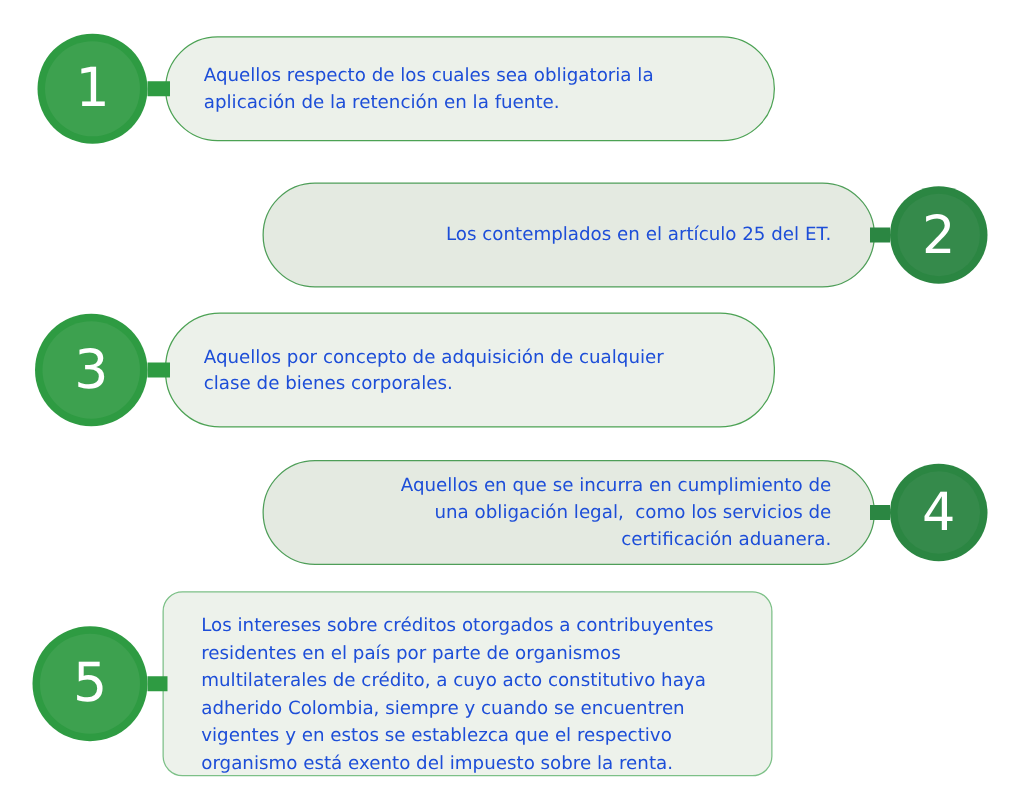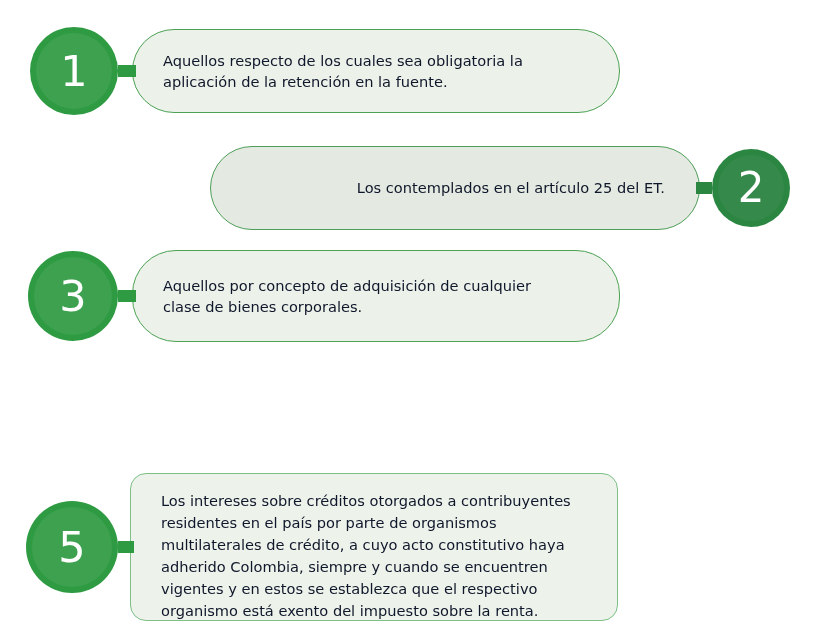--- a/index.html
+++ b/index.html
@@ -76,21 +76,21 @@
   .card {
     flex: 1 1 auto;
     box-sizing: border-box;
     position: relative;
     display: flex;
     align-items: center;
     z-index: 1;
   }
   .card .txt {
     width: 100%;
-    color: #0f172a;
+    color: #1d4ed8;
     font-size: 14.6px;
     line-height: 1.47;
     font-family: "DejaVu Sans", sans-serif;
     white-space: pre-wrap;
   }
 
   
   .card.pill-light {
     background: #ECF1EA;
     border: 1px solid #4CA254;
@@ -175,20 +175,32 @@
       <span class="inner"></span>
       <span class="num">3</span>
     </div>
     <div class="stub bright"></div>
     <div class="card pill-light">
       <div class="txt align-left">Aquellos por concepto de adquisición de cualquier
 clase de bienes corporales.</div>
     </div>
   </div>
 
+  <div class="row" id="row4">
+    <div class="card pill-grey">
+      <div class="txt align-right">Aquellos en que se incurra en cumplimiento de
+una obligación legal,  como los servicios de
+certificación aduanera.</div>
+    </div>
+    <div class="stub dark"></div>
+    <div class="badge dark">
+      <span class="inner"></span>
+      <span class="num">4</span>
+    </div>
+  </div>
 
   <div class="row" id="row5">
     <div class="badge bright">
       <span class="inner"></span>
       <span class="num">5</span>
     </div>
     <div class="stub bright"></div>
     <div class="card soft">
       <div class="txt align-left">Los intereses sobre créditos otorgados a contribuyentes
 residentes en el país por parte de organismos

